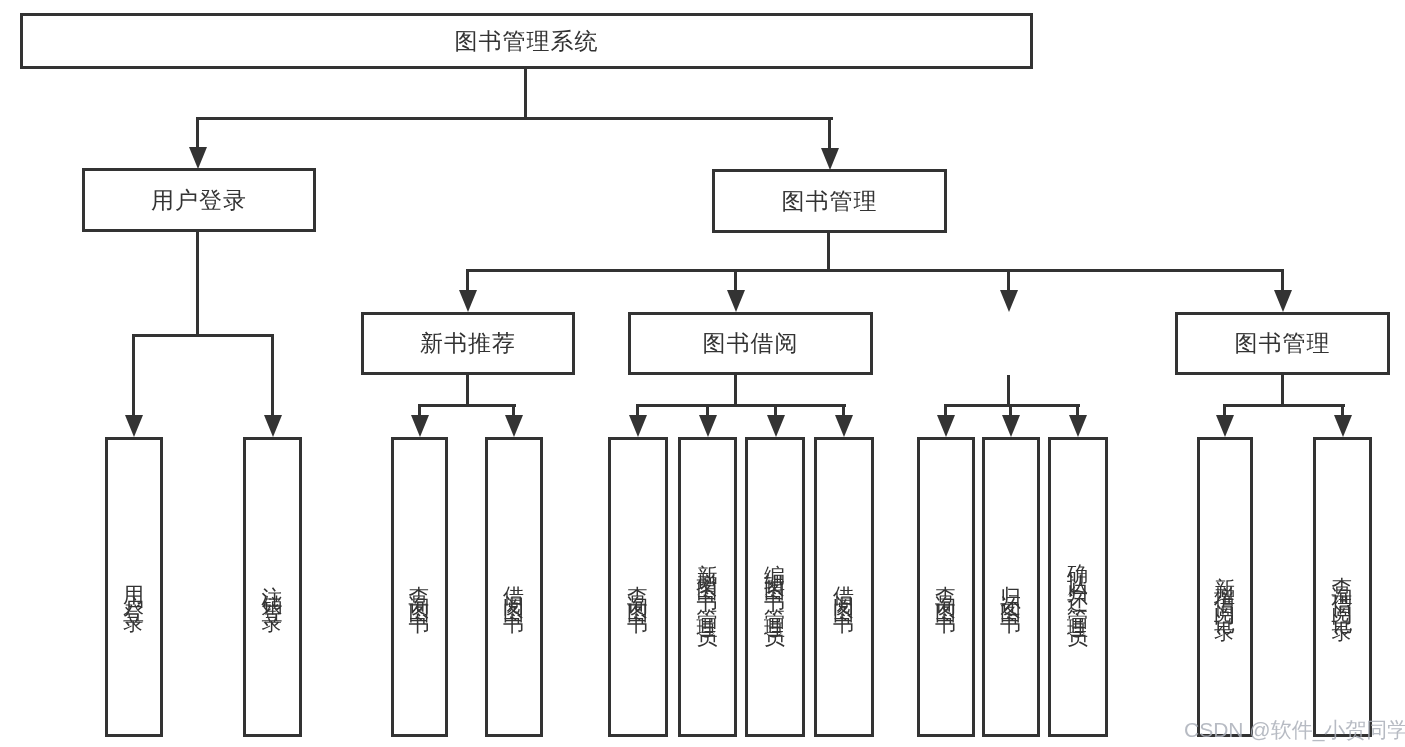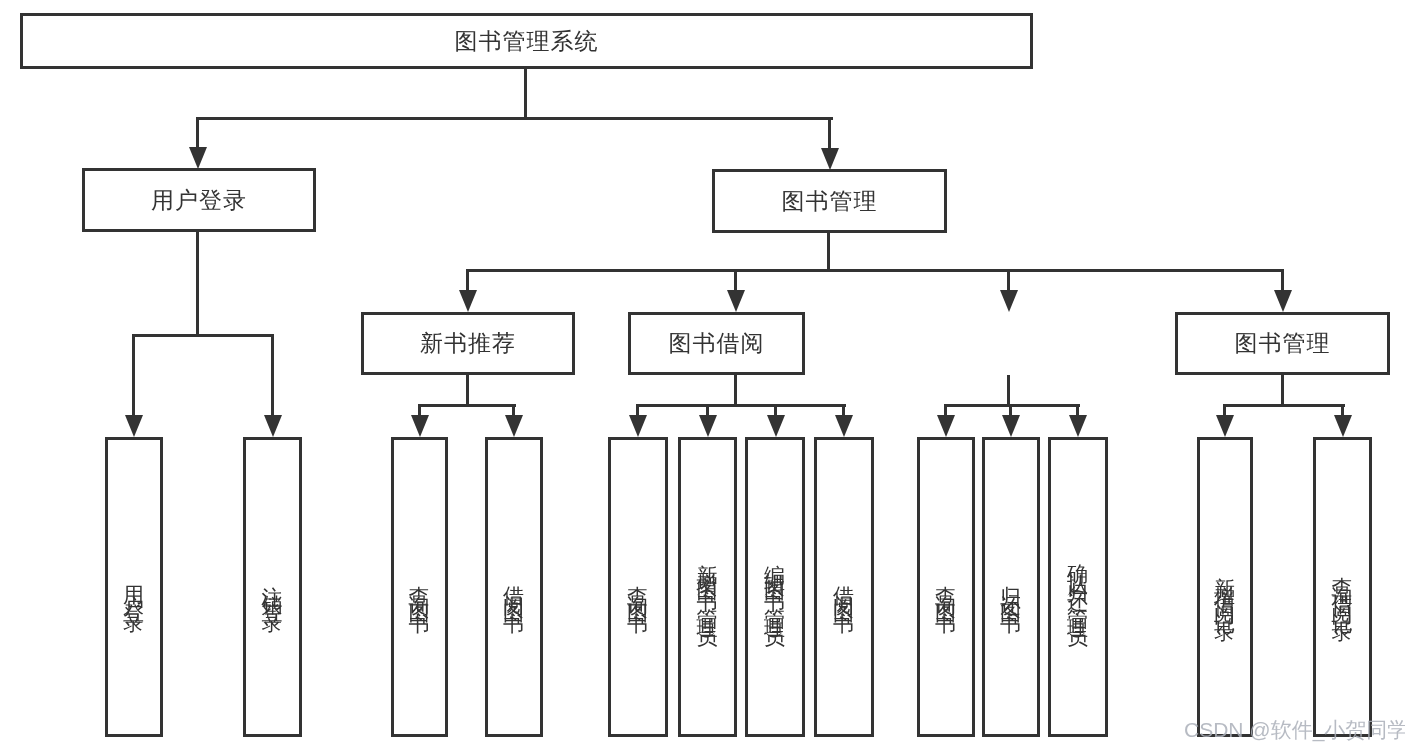--- a/index.html
+++ b/index.html
@@ -25,21 +25,21 @@
   }
   .watermark{
     position:absolute;left:1184px;top:716px;font-size:21px;
     color:rgba(170,175,184,0.85);white-space:nowrap;z-index:5;
   }
   
   #nd-root{left:20px;top:13px;width:1013px;height:56px;}
   #nd-user-login{left:82px;top:168px;width:234px;height:64px;}
   #nd-book-mgmt{left:712px;top:169px;width:235px;height:64px;}
   #nd-new-rec{left:361px;top:312px;width:214px;height:63px;}
-  #nd-borrow{left:628px;top:312px;width:177px;height:63px;}
+  #nd-borrow{left:628px;top:312px;width:245px;height:63px;}
   #nd-current{left:901px;top:312px;width:217px;height:63px;}
   #nd-records{left:1175px;top:312px;width:215px;height:63px;}
   .leaf{top:437px;height:300px;}
   #lf-u1{left:105px;width:58px;} #lf-u2{left:243px;width:59px;}
   #lf-n1{left:391px;width:57px;} #lf-n2{left:485px;width:58px;}
   #lf-b1{left:608px;width:60px;} #lf-b2{left:678px;width:59px;}
   #lf-b3{left:745px;width:60px;} #lf-b4{left:814px;width:60px;}
   #lf-c1{left:917px;width:58px;} #lf-c2{left:982px;width:58px;} #lf-c3{left:1048px;width:60px;}
   #lf-r1{left:1197px;width:56px;} #lf-r2{left:1313px;width:59px;}
 </style>

